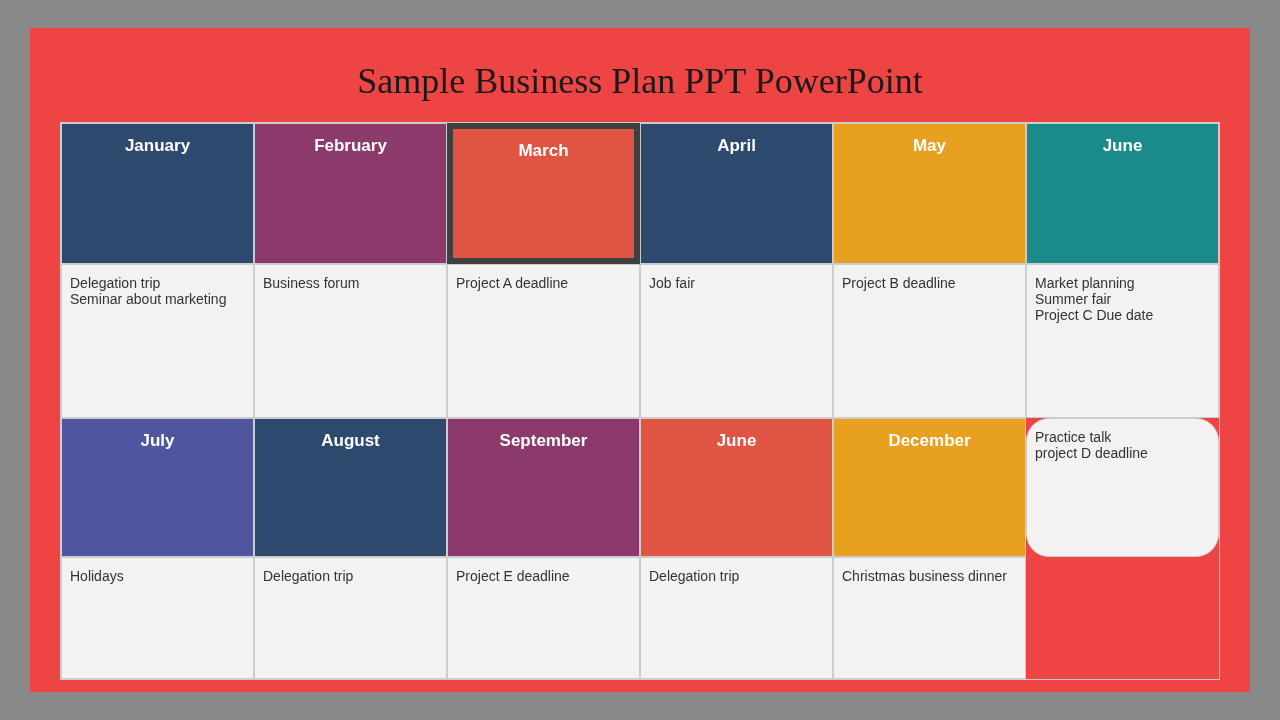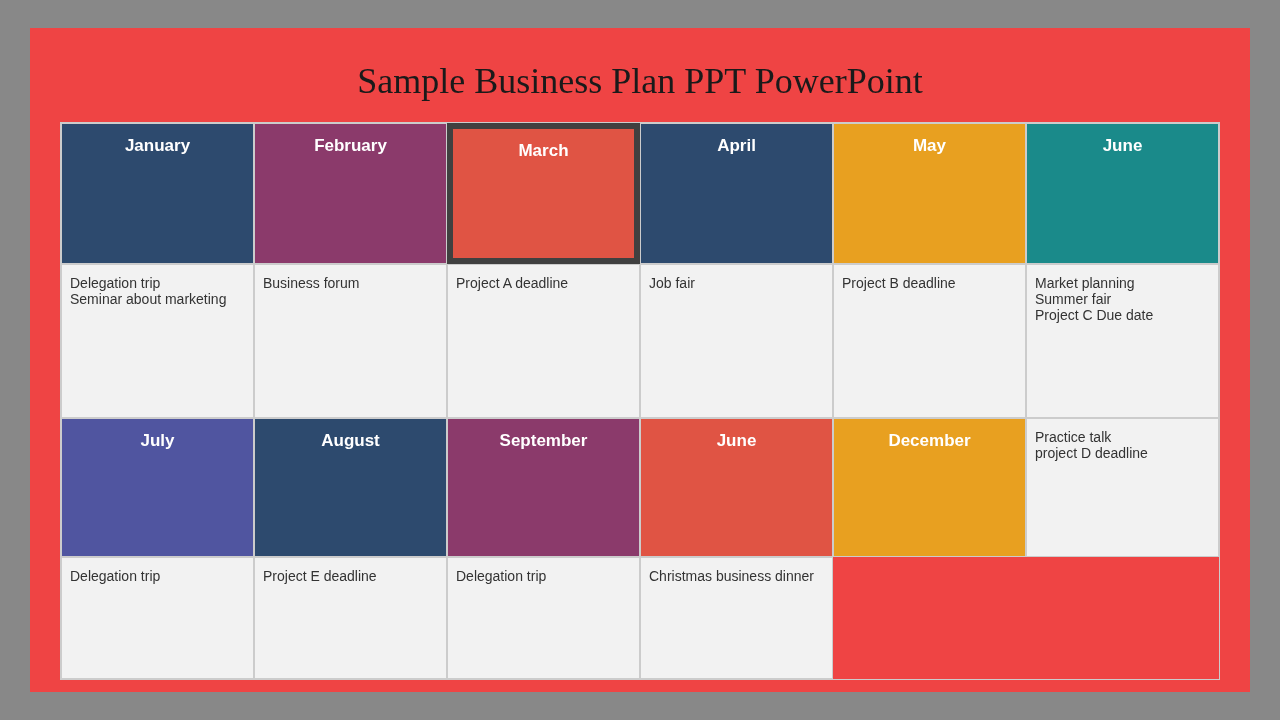--- a/index.html
+++ b/index.html
@@ -115,20 +115,21 @@
       <div class="month-cell" style="white-space: pre-line;">Job fair</div>
       <div class="month-cell" style="white-space: pre-line;">Project B deadline</div>
       <div class="month-cell" style="white-space: pre-line;">Market planning
 Summer fair
 Project C Due date</div>
       <div class="month-header h-july">July</div>
       <div class="month-header h-august">August</div>
       <div class="month-header h-september">September</div>
       <div class="month-header h-october">June</div>
       <div class="month-header h-december">December</div>
-      <div class="month-cell" style="white-space: pre-line;">Practice talk
+      <div class="month-cell" style="white-space: pre-line; border-radius: 23px;">Practice talk
 project D deadline</div>
+      <div class="month-cell" style="white-space: pre-line;">Holidays</div>
       <div class="month-cell" style="white-space: pre-line;">Delegation trip</div>
       <div class="month-cell" style="white-space: pre-line;">Project E deadline</div>
       <div class="month-cell" style="white-space: pre-line;">Delegation trip</div>
       <div class="month-cell" style="white-space: pre-line;">Christmas business dinner</div>
     </div>
 </div>
 
 </body></html>

